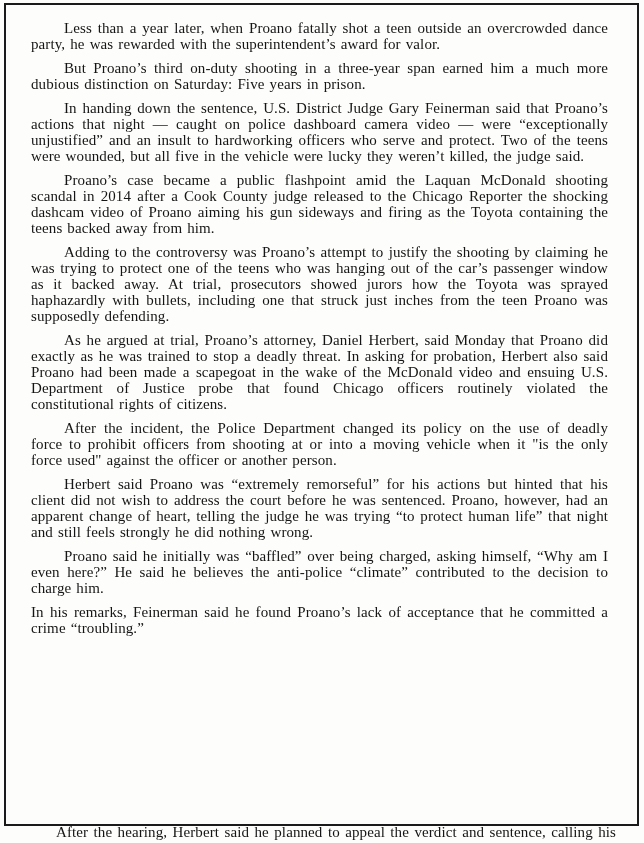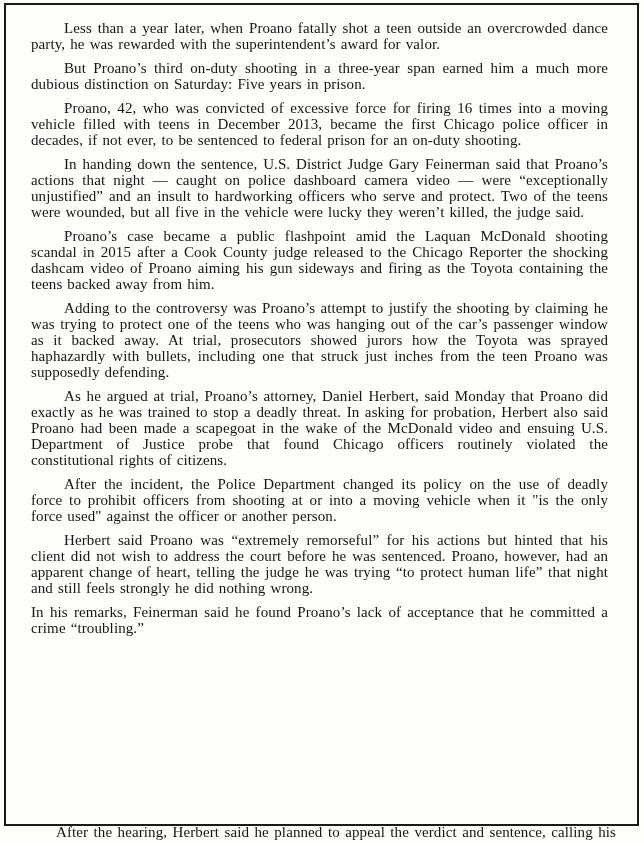--- a/index.html
+++ b/index.html
@@ -68,26 +68,26 @@
 </head>
 <body>
 
 <div class="page">
 
   <div class="frame"></div>
 
   <div class="content">
     <p>Less than a year later, when Proano fatally shot a teen outside an overcrowded dance party, he was rewarded with the superintendent’s award for valor.</p>
     <p>But Proano’s third on-duty shooting in a three-year span earned him a much more dubious distinction on Saturday: Five years in prison.</p>
-    <p>Proano, 42, who was convicted of excessive force for firing 16 times into a moving vehicle filled with teens in December 2013, became the first Chicago police officer in decades, if not ever, to be sentenced to federal prison for an on-duty shooting.</p>
     <p>In handing down the sentence, U.S. District Judge Gary Feinerman said that Proano’s actions that night — caught on police dashboard camera video — were “exceptionally unjustified” and an insult to hardworking officers who serve and protect. Two of the teens were wounded, but all five in the vehicle were lucky they weren’t killed, the judge said.</p>
-    <p>Proano’s case became a public flashpoint amid the Laquan McDonald shooting scandal in 2015 after a Cook County judge released to the Chicago Reporter the shocking dashcam video of Proano aiming his gun sideways and firing as the Toyota containing the teens backed away from him.</p>
+    <p>Proano’s case became a public flashpoint amid the Laquan McDonald shooting scandal in 2014 after a Cook County judge released to the Chicago Reporter the shocking dashcam video of Proano aiming his gun sideways and firing as the Toyota containing the teens backed away from him.</p>
     <p>Adding to the controversy was Proano’s attempt to justify the shooting by claiming he was trying to protect one of the teens who was hanging out of the car’s passenger window as it backed away. At trial, prosecutors showed jurors how the Toyota was sprayed haphazardly with bullets, including one that struck just inches from the teen Proano was supposedly defending.</p>
     <p>As he argued at trial, Proano’s attorney, Daniel Herbert, said Monday that Proano did exactly as he was trained to stop a deadly threat. In asking for probation, Herbert also said Proano had been made a scapegoat in the wake of the McDonald video and ensuing U.S. Department of Justice probe that found Chicago officers routinely violated the constitutional rights of citizens.</p>
     <p>After the incident, the Police Department changed its policy on the use of deadly force to prohibit officers from shooting at or into a moving vehicle when it "is the only force used" against the officer or another person.</p>
     <p>Herbert said Proano was “extremely remorseful” for his actions but hinted that his client did not wish to address the court before he was sentenced. Proano, however, had an apparent change of heart, telling the judge he was trying “to protect human life” that night and still feels strongly he did nothing wrong.</p>
+    <p>Proano said he initially was “baffled” over being charged, asking himself, “Why am I even here?” He said he believes the anti-police “climate” contributed to the decision to charge him.</p>
     <p class="no-indent">In his remarks, Feinerman said he found Proano’s lack of acceptance that he committed a crime “troubling.”</p>
 
   </div>
 
   <p class="continuation">After the hearing, Herbert said he planned to appeal the verdict and sentence, calling his client a</p>
 
 </div>
 
 </body></html>

